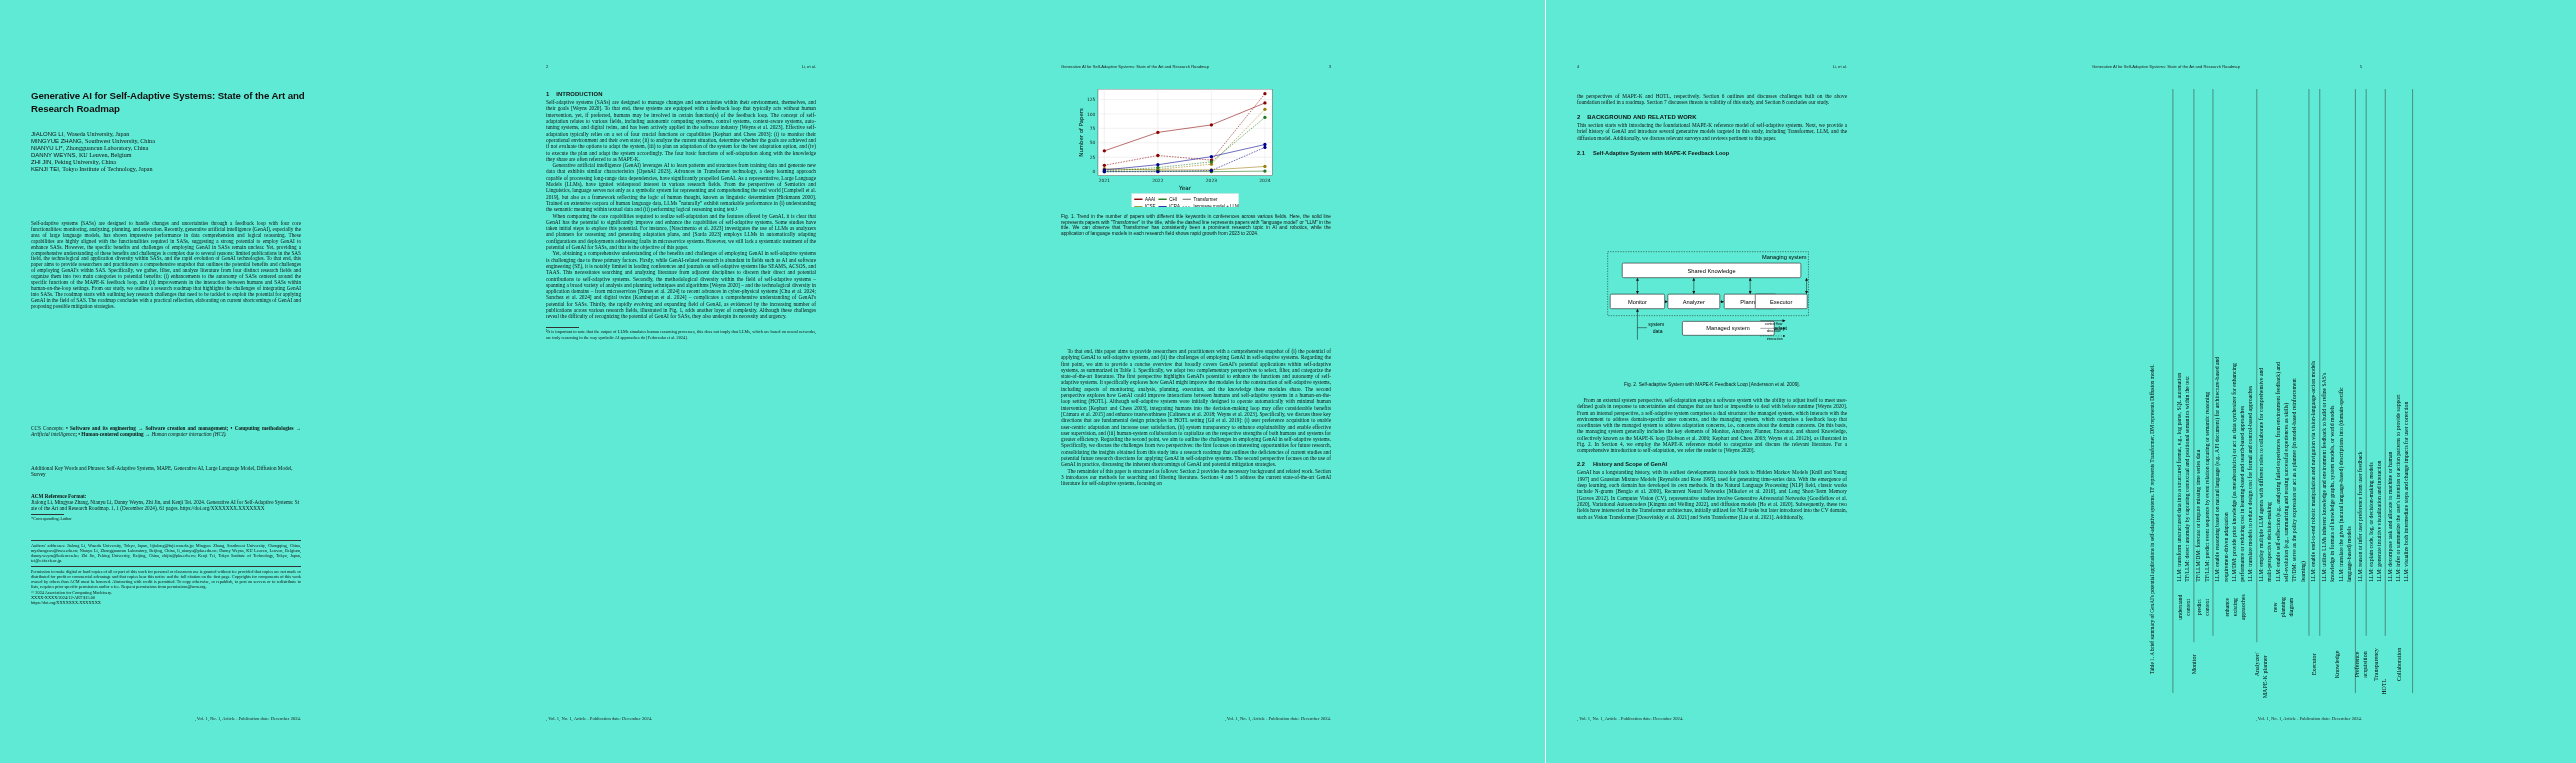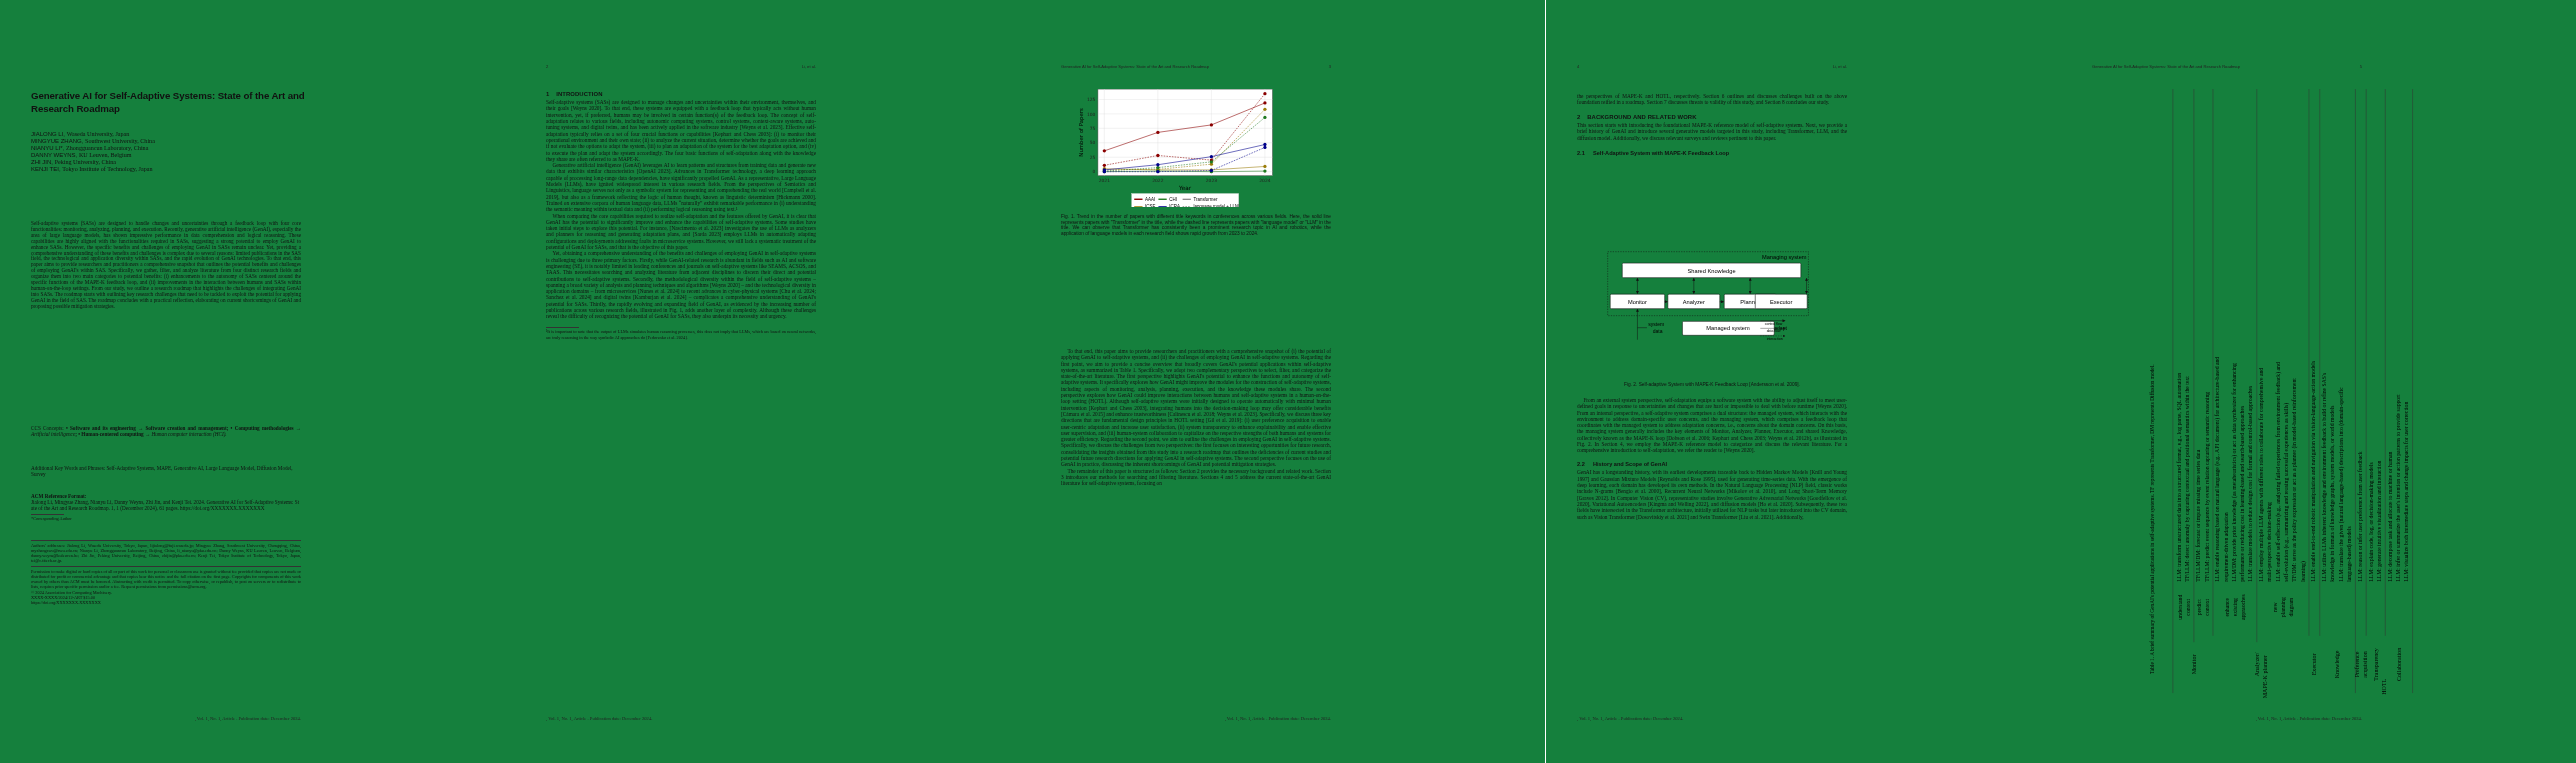--- a/index.html
+++ b/index.html
@@ -1,17 +1,17 @@
 <!DOCTYPE html>
 <html style="font-size:10.2px"><head>
 <meta charset="utf-8">
 <style>
   html,body{margin:0;padding:0;background:#fff;}
   body{width:2576px;height:763px;position:relative;overflow:hidden;font-family:"Liberation Serif","DejaVu Serif",serif;color:#111;}
-  .page{position:absolute;top:0;width:515px;height:763px;background:#15803d;}
+  .page{position:absolute;top:0;width:515px;height:763px;background:#5eead4;}
   .p1{left:0}.p2{left:515px}.p3{left:1030px}.p4{left:1546px}.p5{left:2061px}
   .content{position:absolute;left:31px;width:270px;}
   .runhead{position:absolute;top:64px;left:31px;width:270px;font-family:"Liberation Sans","DejaVu Sans",sans-serif;font-size:4.1px;color:#222;display:flex;justify-content:space-between;}
   .runfoot{position:absolute;top:716px;left:31px;width:270px;font-size:4.6px;color:#222;}
   .runfoot.right{text-align:right;}
   .body-text{font-size:5.3px;line-height:6.3px;text-align:justify;hyphens:auto;}
   .body-text p{margin:0;text-indent:6.4px;}
   .body-text p.noindent{text-indent:0;}
   .sect{font-family:"Liberation Sans","DejaVu Sans",sans-serif;font-weight:bold;font-size:5.9px;margin:0 0 1.9px 0;letter-spacing:0.1px;}
   .sect .num{display:inline-block;width:10.2px;}

